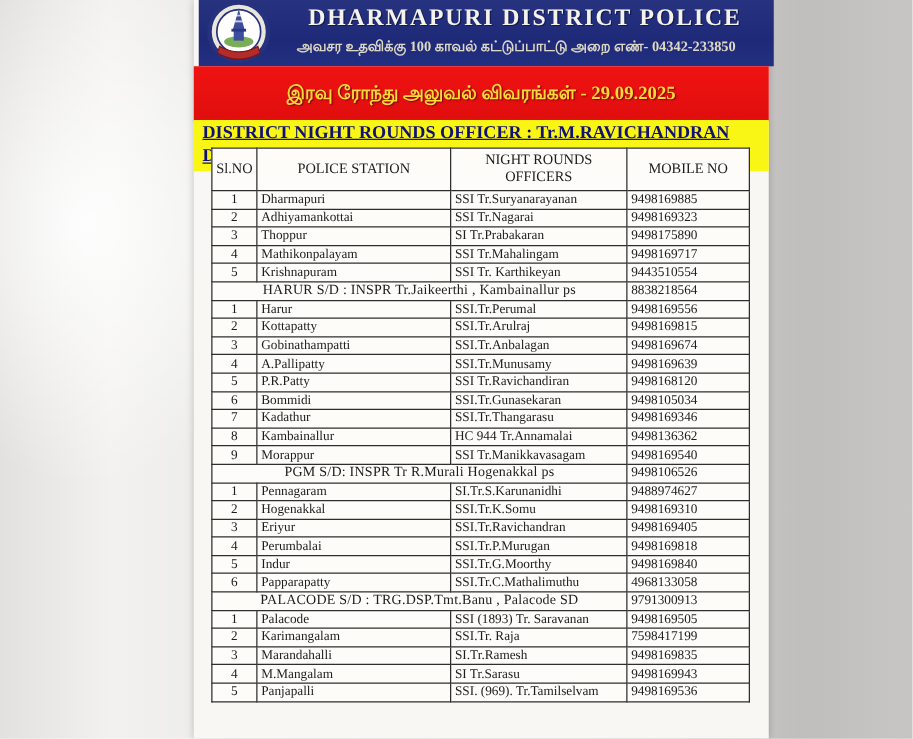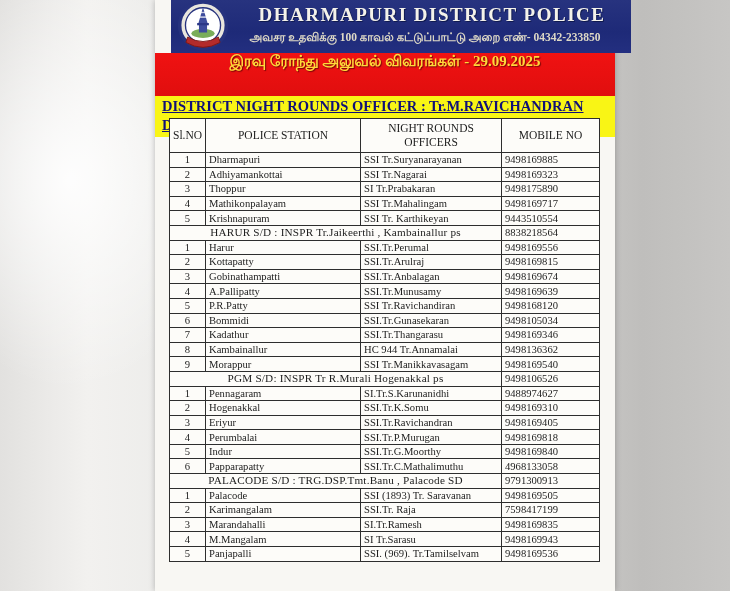--- a/index.html
+++ b/index.html
@@ -15,21 +15,21 @@
   }
   .flyer {
     position: absolute;
     left: 155px; top: 0;
     width: 460px; height: 591px;
     background: #f8f7f3;
     box-shadow: 0 0 6px rgba(0,0,0,.25);
   }
   
   .blue-header {
-    position: absolute; left: 16px; top: 0;
+    position: absolute; left: 4px; top: 0;
     width: 100%; height: 53px;
     background: linear-gradient(180deg, #27337f 0%, #1e2a78 60%, #232f80 100%);
   }
   .emblem {
     position: absolute; left: 5px; top: 1px;
     width: 54px; height: 54px;
   }
   .blue-title {
     position: absolute; left: 68px; top: 4px;
     width: 386px;
@@ -48,21 +48,21 @@
     color: #ded9c6;
     font-size: 11.5px;
     font-weight: bold;
     white-space: nowrap;
   }
   
   .red-banner {
     position: absolute; left: 0; top: 53px;
     width: 100%; height: 44px;
     background: linear-gradient(180deg, #f01212 0%, #e00e0e 100%);
-    display: flex; align-items: flex-start; justify-content: center;
+    display: flex; align-items: center; justify-content: center;
   }
   .red-banner-text {
     color: #ffd93a;
     font-size: 15px;
     font-weight: bold;
     text-shadow: 1px 1px 1px #7d0707;
     white-space: nowrap;
   }
   
   .yellow-banner {

